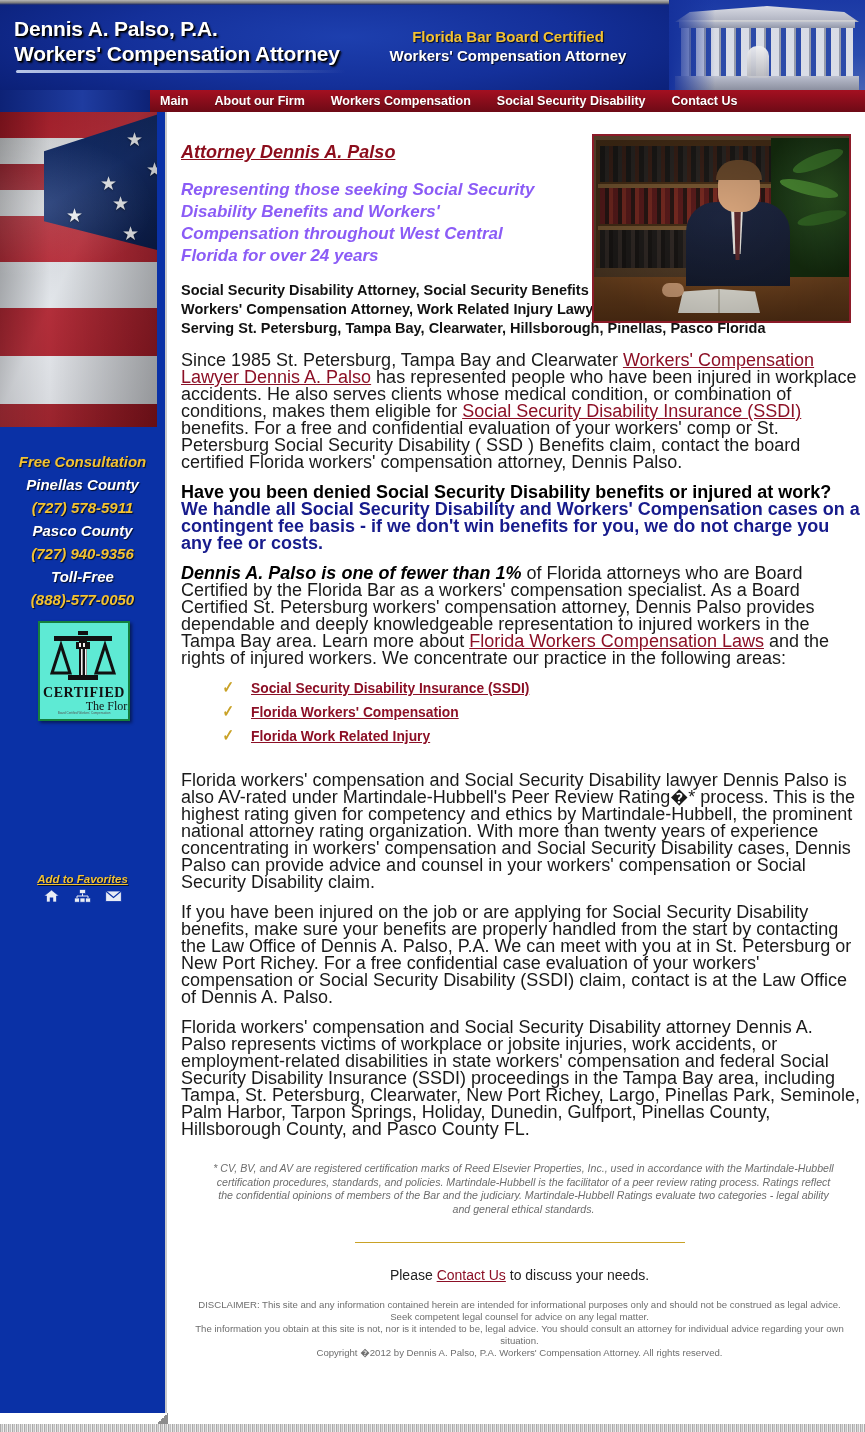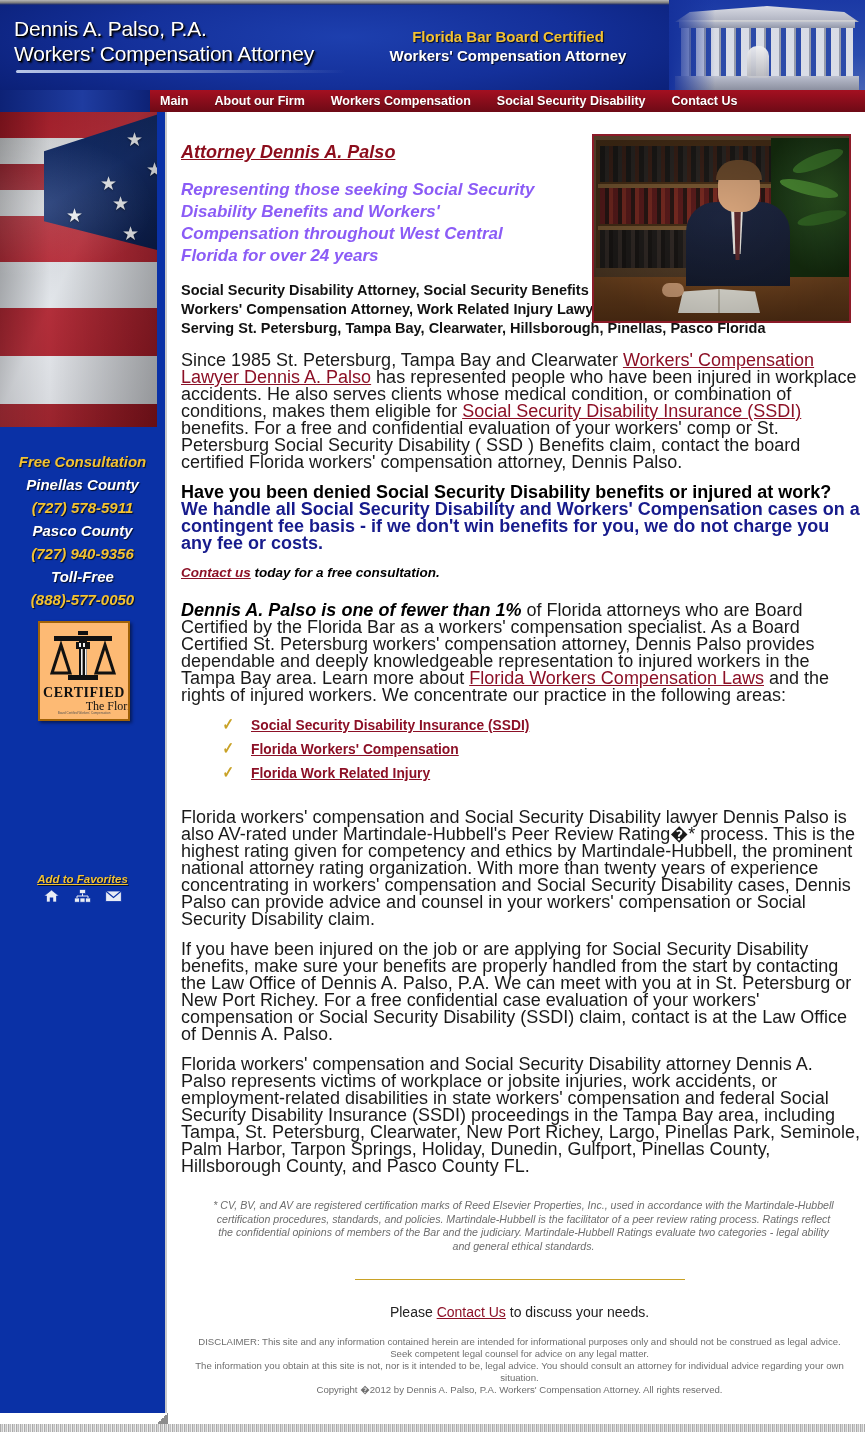--- a/index.html
+++ b/index.html
@@ -20,21 +20,21 @@
       radial-gradient(ellipse 560px 120px at 40% 40%, #1d3fae 0%, #14309a 40%, #0b2078 75%, #071457 100%);
     overflow:hidden;
   }
   .header-top-edge{
     position:absolute;left:0;top:0;width:865px;height:5px;
     background:linear-gradient(to bottom,#b8b8b8,#7c7c7c 55%,#0a1c6e);
   }
   .logo-block{
     position:absolute;left:14px;top:16px;
     color:#ffffff;
-    font-weight:normal;
+    font-weight:bold;
     font-size:21px;
     line-height:25px;
     letter-spacing:-0.2px;
     text-shadow:2px 2px 2px rgba(0,0,0,0.85), 1px 1px 0 #000;
     white-space:nowrap;
   }
   .logo-underline{
     position:absolute;left:16px;top:70px;width:330px;height:3px;
     background:linear-gradient(to right,#b9c7e8,#6f84c4,rgba(10,28,110,0));
     border-radius:2px;
@@ -154,21 +154,21 @@
   .sb-phones{
     position:absolute;left:0;top:338px;width:165px;text-align:center;
     font-style:italic;font-weight:bold;font-size:15px;line-height:23px;
     text-shadow:1px 1px 1px rgba(0,0,0,.75);
   }
   .sb-yellow{color:#f3c232;}
   .sb-white{color:#ffffff;}
 
   .bar-seal{
     position:absolute;left:38px;top:509px;width:88px;height:96px;
-    background:#fdba74;border:2px solid #a16207;
+    background:#5eead4;border:2px solid #15803d;
     box-shadow:2px 2px 3px rgba(0,0,0,.45);
     overflow:hidden;
   }
   .seal-scale{position:absolute;left:8px;top:6px;width:70px;height:58px;}
   .seal-txt1{
     position:absolute;left:0;top:62px;width:88px;text-align:center;
     font-family:"Liberation Serif", serif;font-size:14px;font-weight:bold;
     letter-spacing:.5px;color:#111;
   }
   .seal-txt2{
@@ -471,21 +471,20 @@
     <div class="subhead">
       <div>Social Security Disability Attorney, Social Security Benefits Lawyer</div>
       <div>Workers' Compensation Attorney, Work Related Injury Lawyer</div>
       <div>Serving St. Petersburg, Tampa Bay, Clearwater, Hillsborough, Pinellas, Pasco Florida</div>
     </div>
 
     <p class="body"><span>Since 1985  St. Petersburg, Tampa Bay and Clearwater </span><a class="redlink">Workers' Compensation Lawyer Dennis A. Palso</a><span> has represented people who have been injured in workplace accidents. He also serves clients whose medical condition, or combination of conditions, makes them eligible for </span><a class="redlink">Social Security Disability Insurance (SSDI)</a><span> benefits. For a free and confidential evaluation of your workers' comp or St. Petersburg Social Security Disability ( SSD ) Benefits claim, contact the board certified Florida workers' compensation attorney, Dennis Palso.</span></p>
 
     <p class="body"><span class="bold-blk">Have you been denied Social Security Disability benefits or injured at work?</span><span class="bold-navy"> We handle all Social Security Disability and Workers' Compensation cases on a contingent fee basis - if we don't win benefits for you, we do not charge you any fee or costs.</span></p>
 
-    <p class="contact-line"><a>Contact us</a><span> today for a free consultation.</span></p>
 
 
     <p class="body"><span class="bold-blk" style="font-style:italic;">Dennis A. Palso is one of fewer than 1%</span><span> of Florida attorneys who are Board Certified by the Florida Bar as a workers' compensation specialist. As a Board Certified St. Petersburg workers' compensation attorney, Dennis Palso provides dependable and deeply knowledgeable representation to injured workers in the Tampa Bay area. Learn more about </span><a class="redlink">Florida Workers Compensation Laws</a><span> and the rights of injured workers. We concentrate our practice in the following areas:</span></p>
 
     <ul class="practice">
       <li>
         <span class="chk">✓</span>
         <a>Social Security Disability Insurance (SSDI)</a>
       </li>
       <li>

